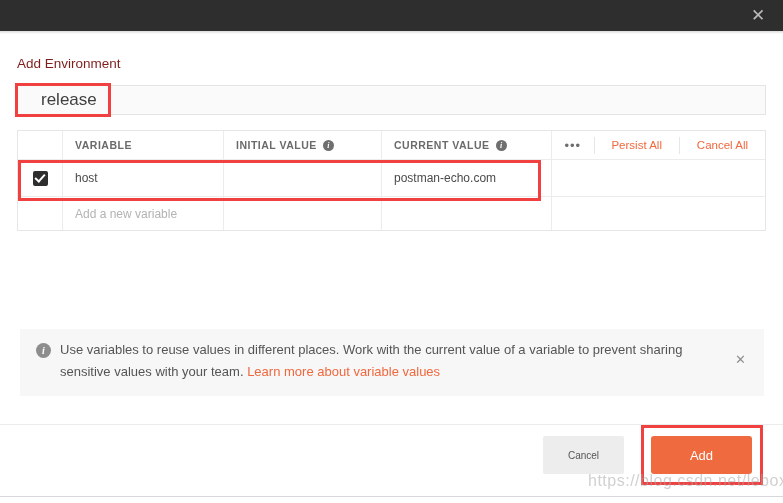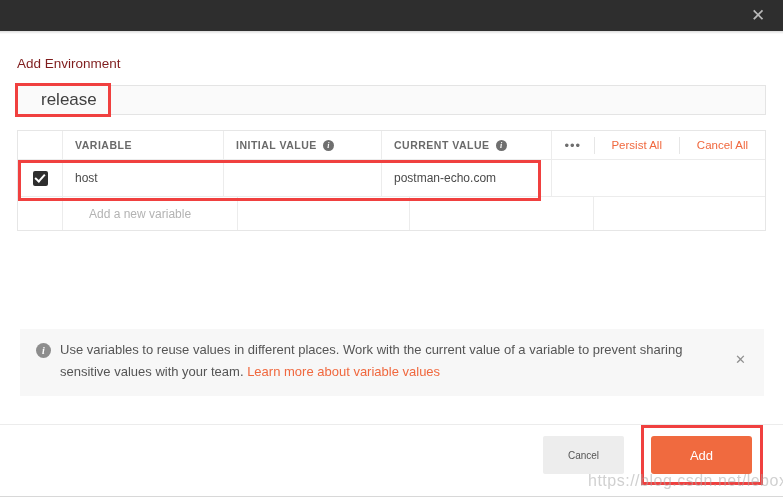--- a/index.html
+++ b/index.html
@@ -120,21 +120,20 @@
   .thead {
     height: 29px;
     border-bottom: 1px solid #ececec;
   }
   .trow.body-row {
     height: 37px;
     border-bottom: 1px solid #ececec;
   }
   .trow.add-row {
     height: 33px;
-    gap: 14px;
   }
   .cell {
     box-sizing: border-box;
     display: flex;
     align-items: center;
     border-right: 1px solid #ececec;
     padding-left: 12px;
     font-size: 12px;
     color: #4f4f4f;
     overflow: hidden;

